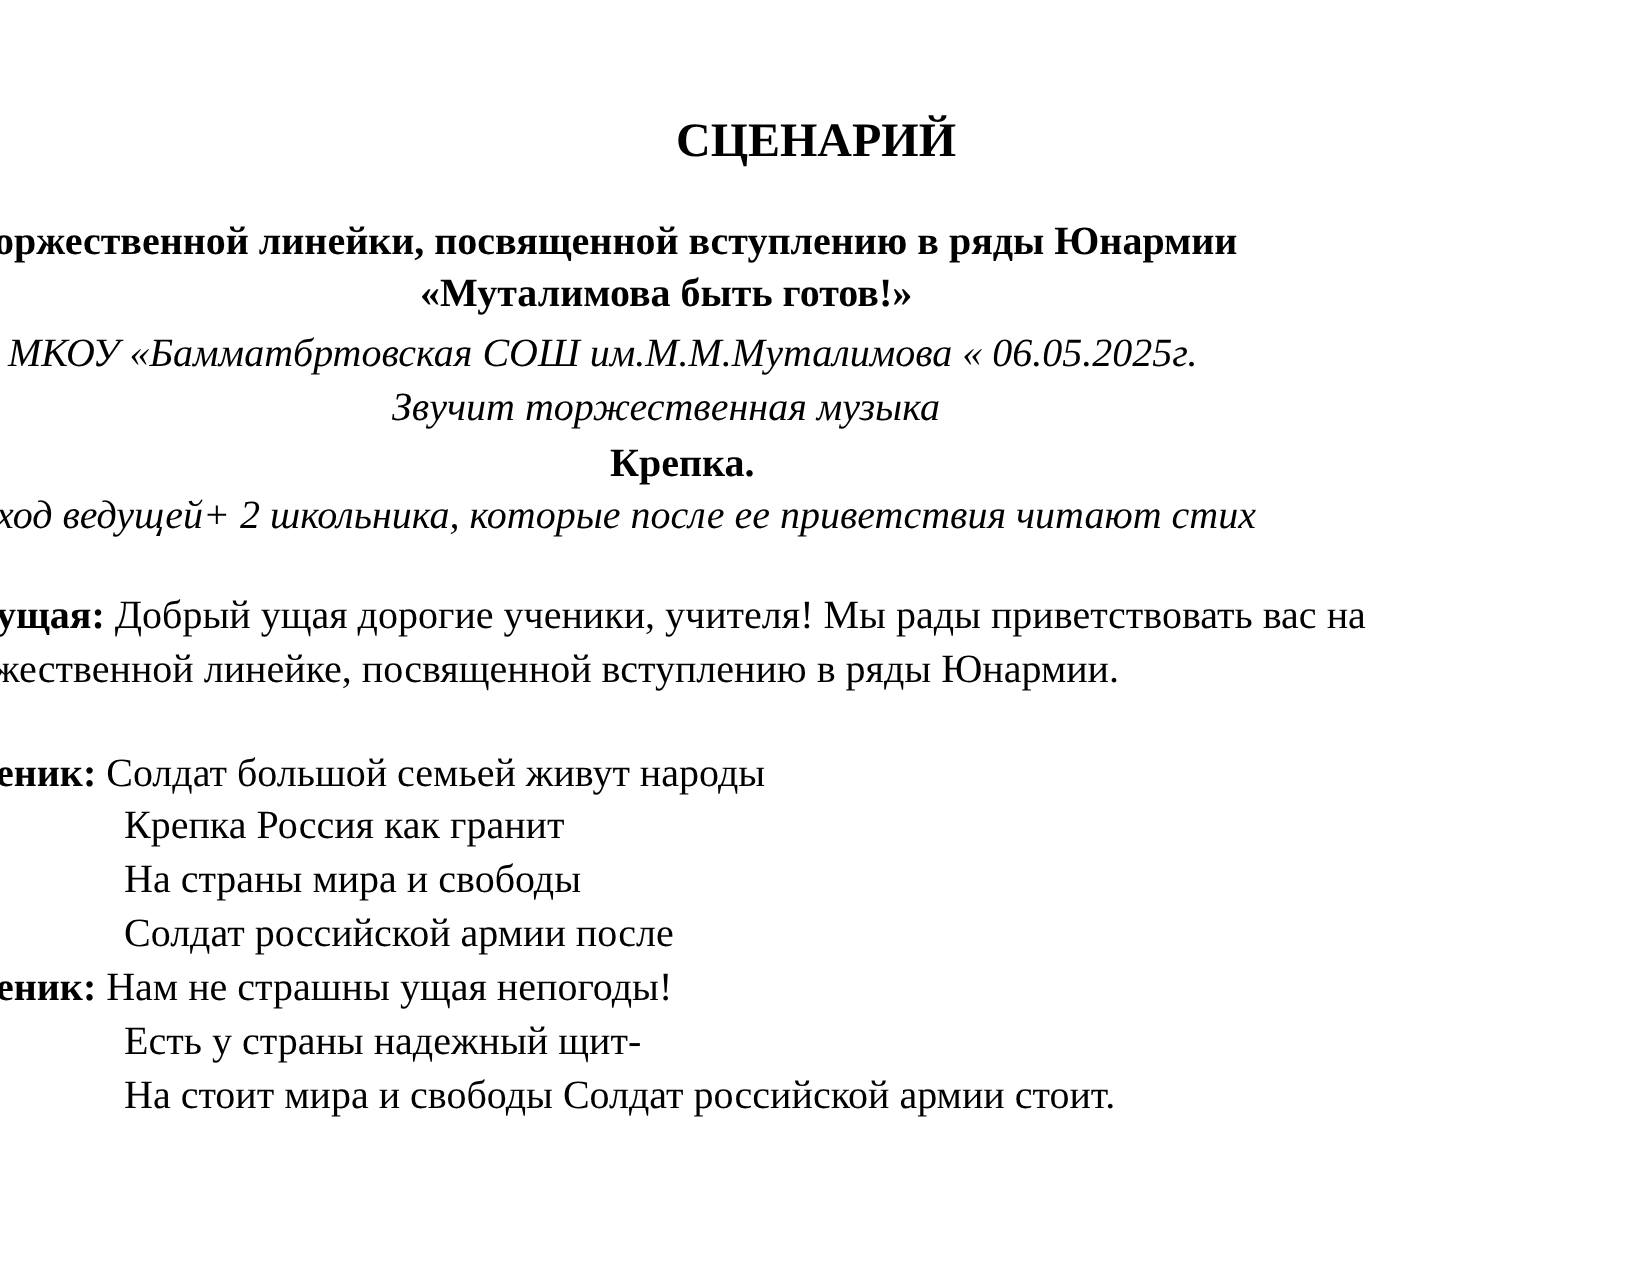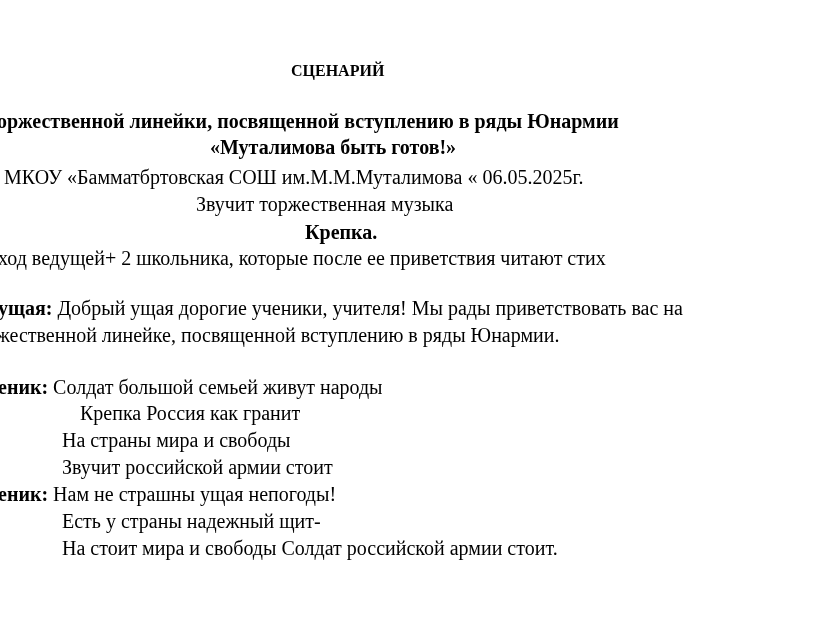--- a/index.html
+++ b/index.html
@@ -16,24 +16,25 @@
       color: #000000;
     }
     .line {
       position: absolute;
       white-space: nowrap;
       font-size: 20px;
       line-height: 26px;
     }
     .title {
       font-weight: bold;
-      font-size: 16px;
+      font-size: 24px;
+      margin-left: 47px;
     }
     .bold { font-weight: bold; }
-    .italic { }
+    .italic { font-style: italic; }
     .speaker {
       font-weight: bold;
     }
   </style>
 </head>
 <body>
 
 <div>
 
   <div class="line title" style="left:291px; top:58px;">СЦЕНАРИЙ</div>
@@ -53,23 +54,23 @@
   <div class="line" style="left:-2px; top:295px;">
     <span class="speaker">ущая:</span>
     <span>Добрый ущая дорогие ученики, учителя! Мы рады приветствовать вас на</span>
   </div>
   <div class="line" style="left:-4px; top:322px;">жественной линейке, посвященной вступлению в ряды Юнармии.</div>
 
   <div class="line" style="left:-2px; top:374px;">
     <span class="speaker">еник:</span>
     <span>Солдат большой семьей живут народы</span>
   </div>
-  <div class="line" style="left:80px; top:400px;">Крепка Россия как гранит</div>
+  <div class="line" style="left:62px; top:400px;">Крепка Россия как гранит</div>
   <div class="line" style="left:62px; top:427px;">На страны мира и свободы</div>
-  <div class="line" style="left:62px; top:454px;">Звучит российской армии стоит</div>
+  <div class="line" style="left:62px; top:454px;">Солдат российской армии после</div>
 
   <div class="line" style="left:-2px; top:481px;">
     <span class="speaker">еник:</span>
     <span>Нам не страшны ущая непогоды!</span>
   </div>
   <div class="line" style="left:62px; top:508px;">Есть у страны надежный щит-</div>
   <div class="line" style="left:62px; top:535px;">На стоит мира и свободы Солдат российской армии стоит.</div>
 
 </div>
 

